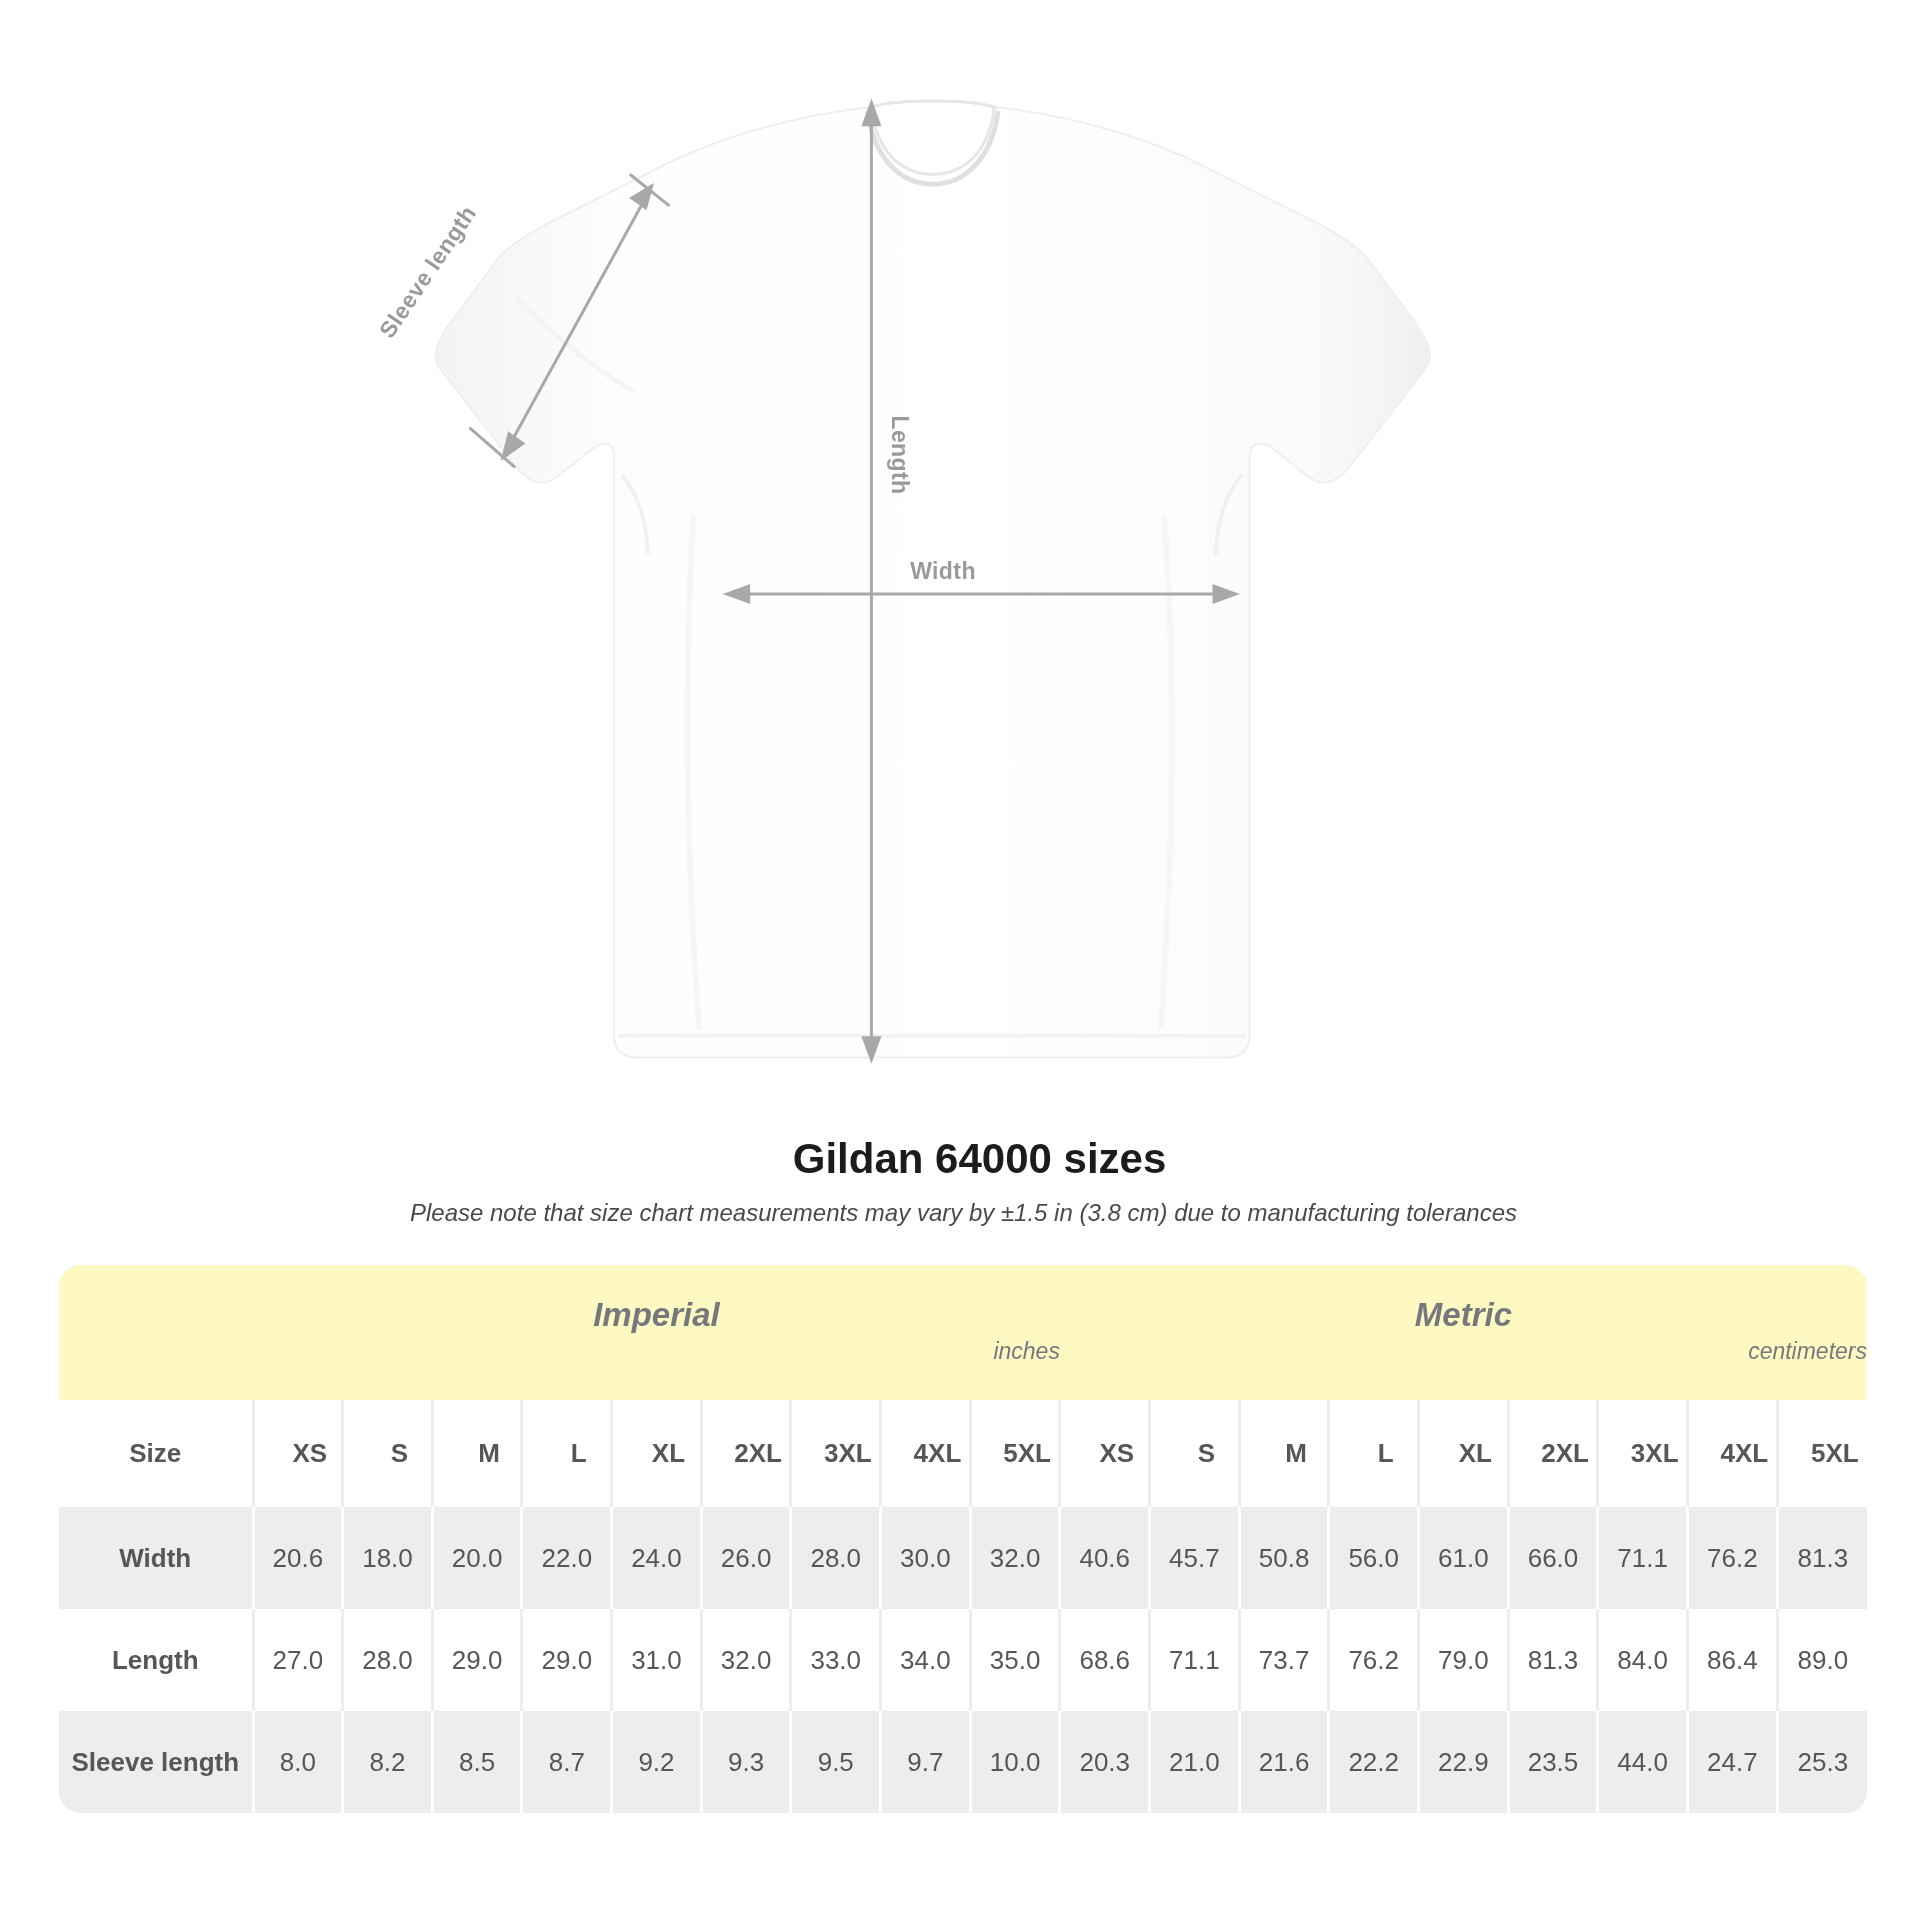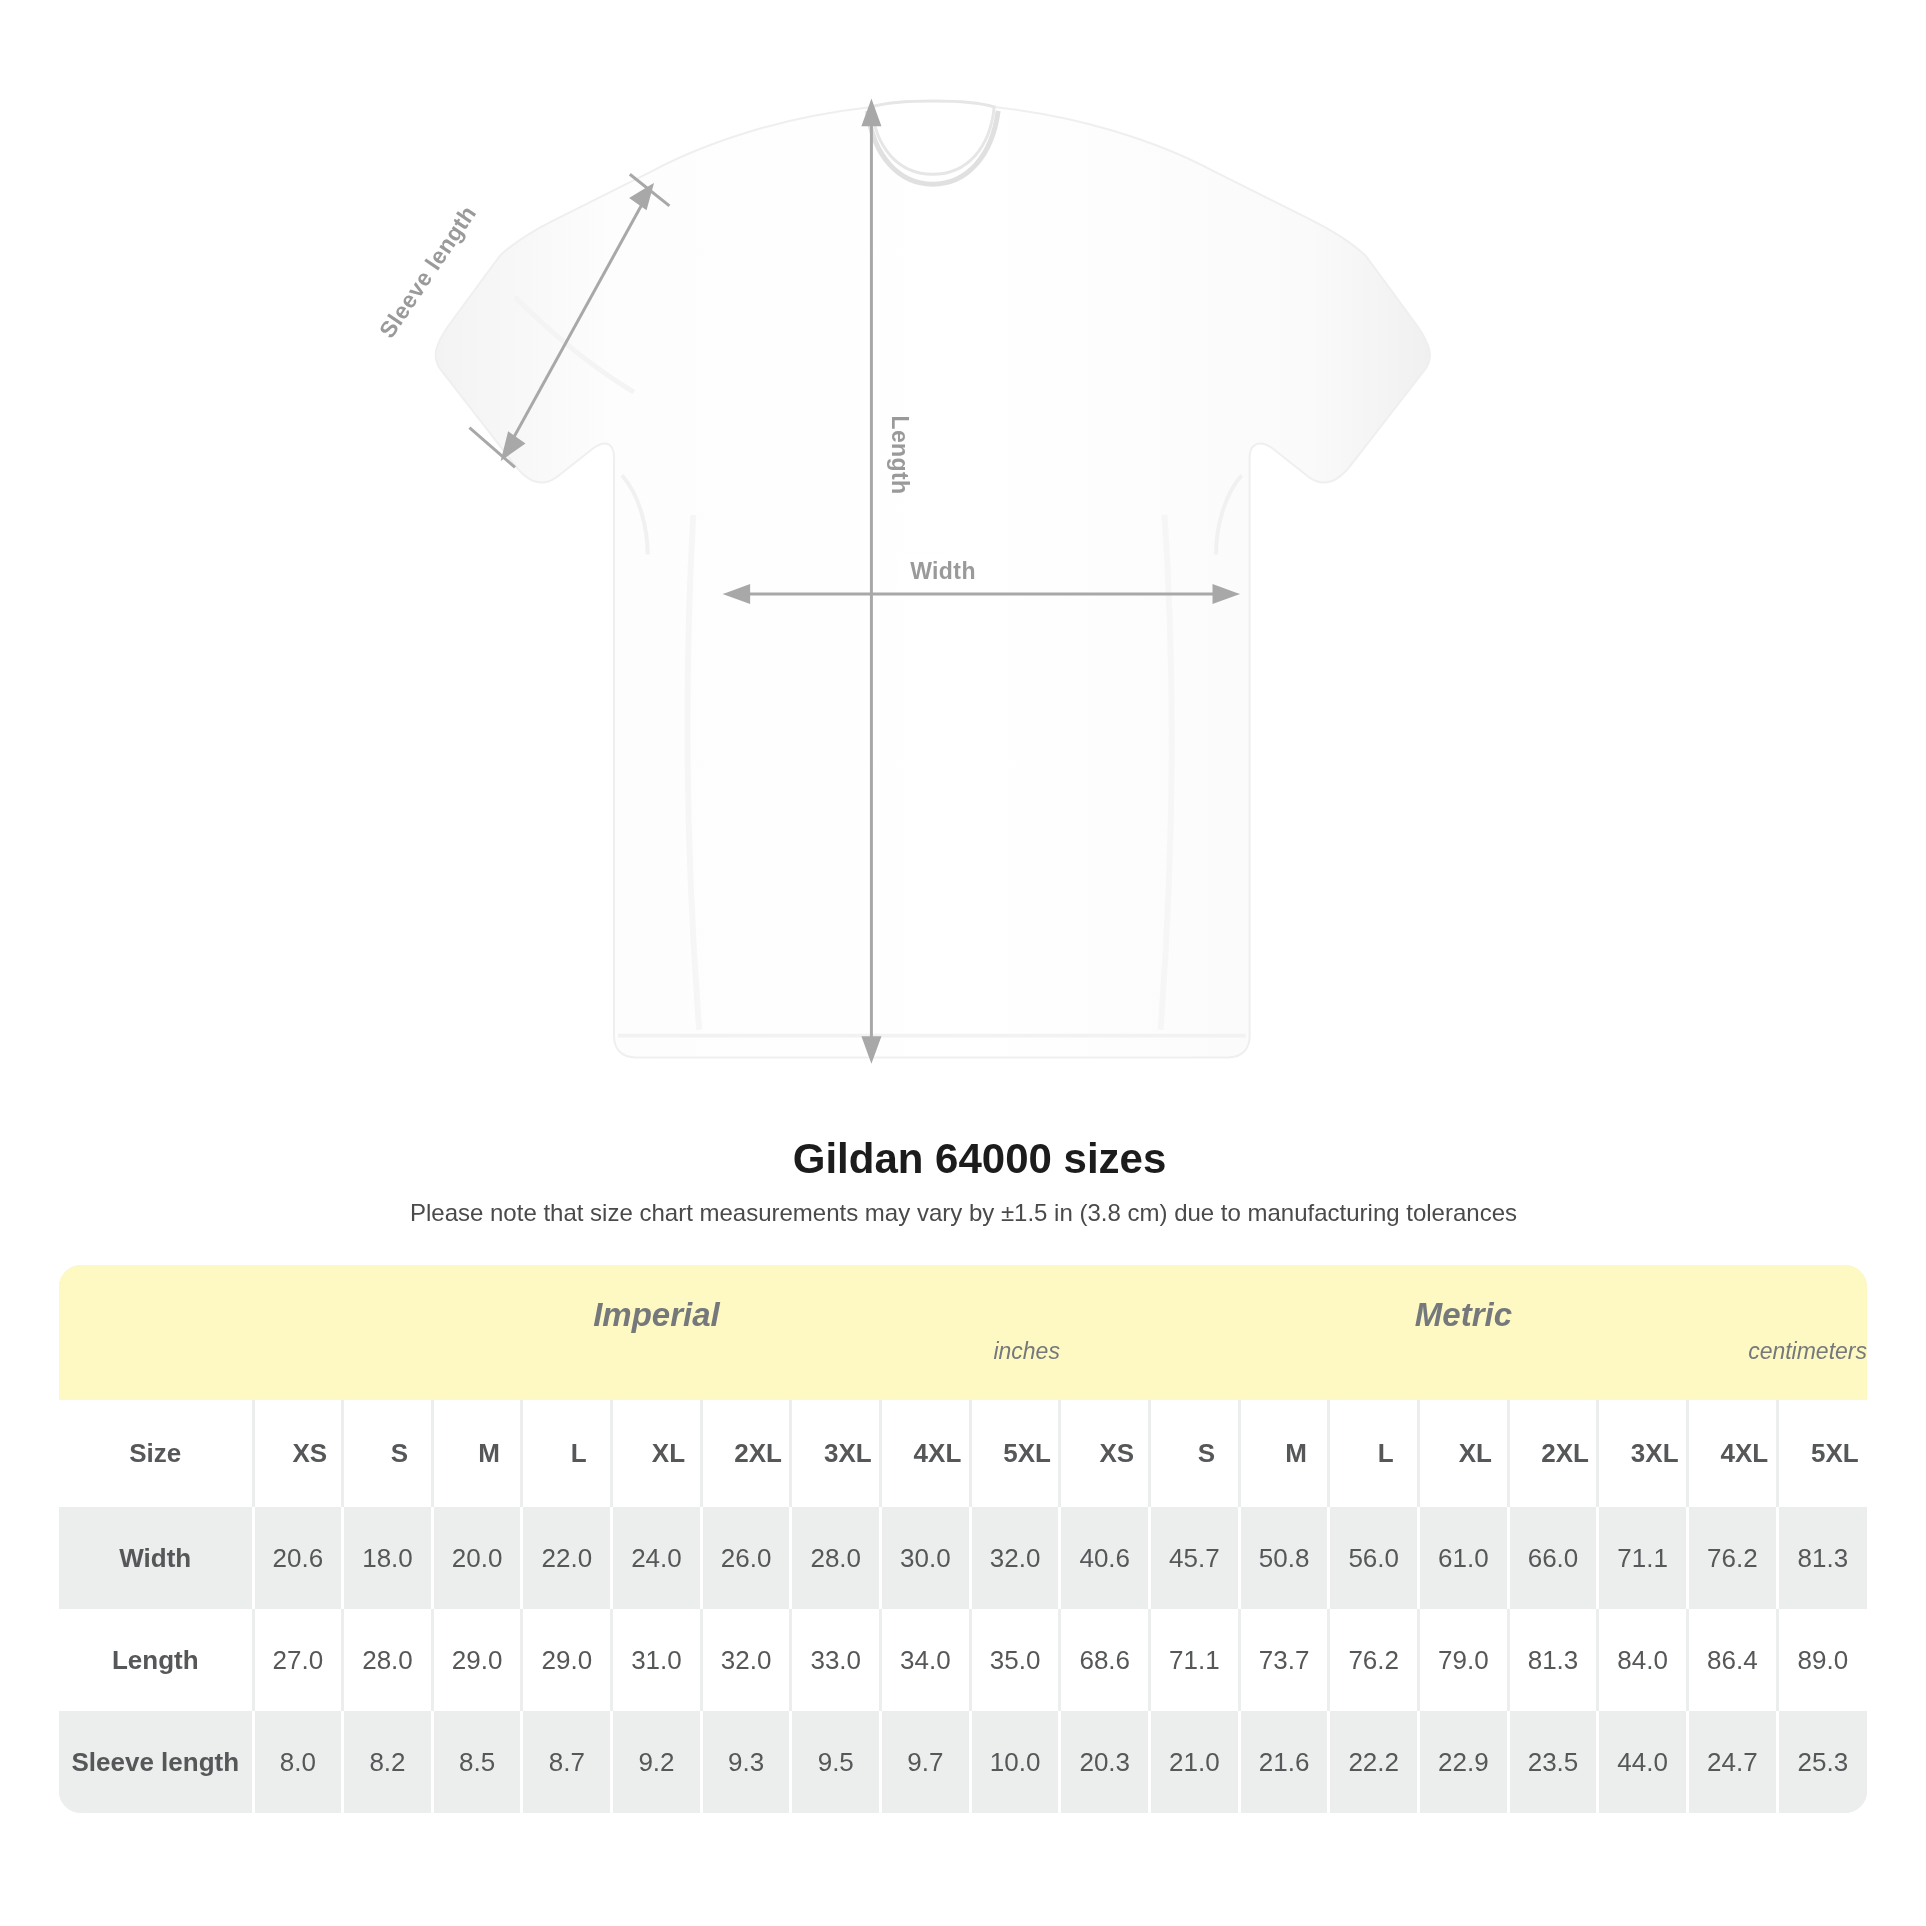--- a/index.html
+++ b/index.html
@@ -58,20 +58,21 @@
     font-size: 42px;
     font-weight: bold;
     color: #1c1c1c;
   }
   .chart-note {
     position: absolute;
     left: 0; top: 1199px;
     width: 1927px;
     text-align: center;
     font-size: 24px;
+    font-style: italic;
     color: #4a4a4a;
   }
 
   
   .table-wrap {
     position: absolute;
     left: 59px; top: 1265px;
     width: 1808px;
     border-radius: 22px;
     overflow: hidden;

